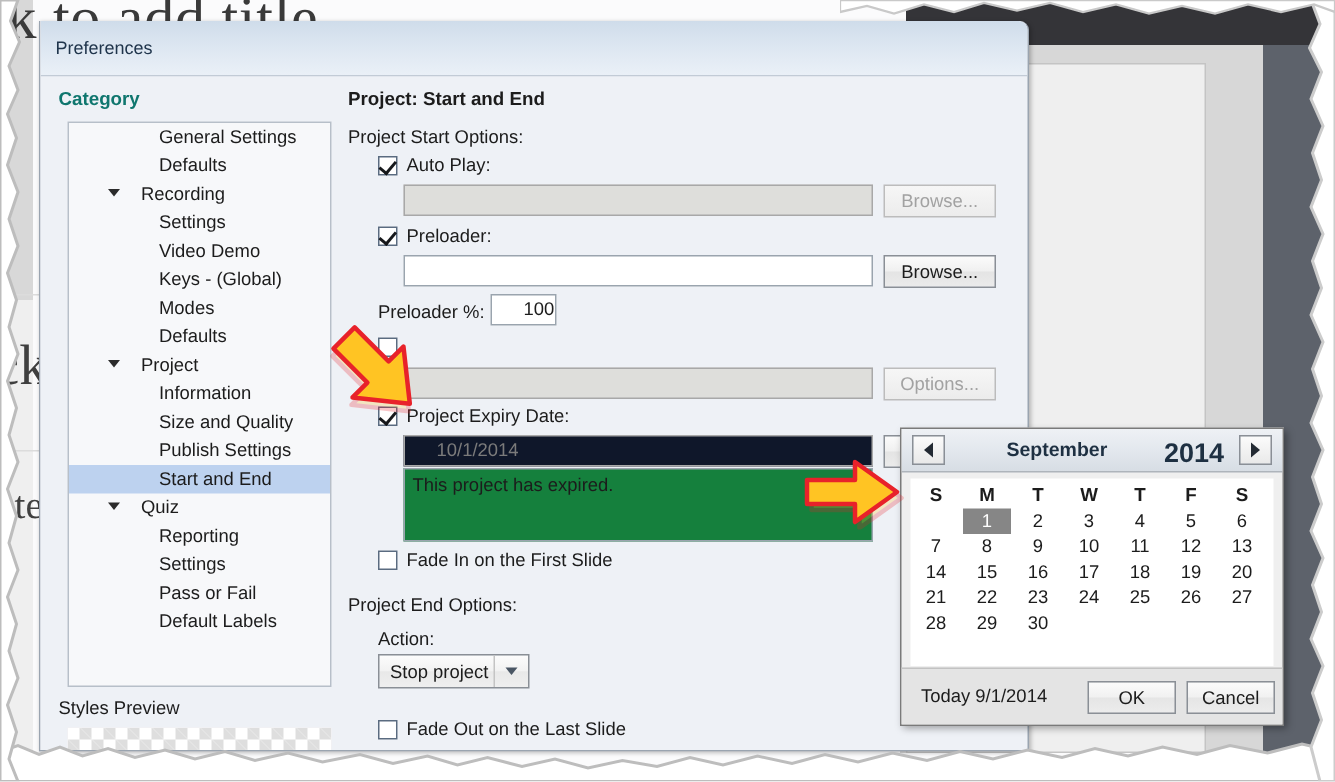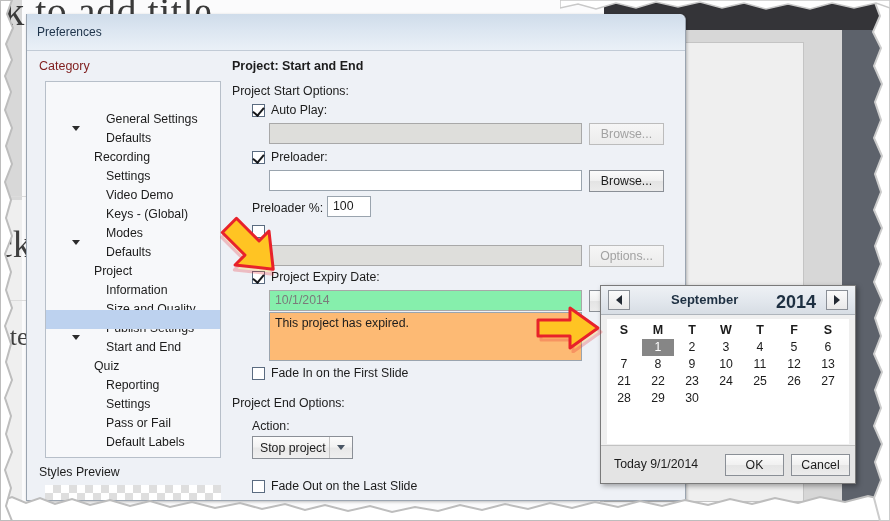--- a/index.html
+++ b/index.html
@@ -88,33 +88,33 @@
     display: flex; align-items: center;
     padding-left: 10px;
   }
   .dialog-title { font-size: 12px; color: #20354c; }
 
   .dialog-body { position: relative; height: 460px; }
 
   
   .cat-header {
     position: absolute; left: 12px; top: 8px;
-    font-size: 12.5px; font-weight: normal; color: #7f1d1d; text-align: right;
+    font-size: 12.5px; font-weight: bold; color: #0f766e; text-align: right;
   }
   .cat-list {
     position: absolute; left: 18px; top: 30px;
     width: 176px; height: 377px;
     background: #f7f8fa; border: 1px solid #b7bfc9;
     overflow: hidden;
   }
   .cat-item {
     position: relative; height: 19px; line-height: 19px;
     font-size: 12.3px; color: #1c1c1c; white-space: nowrap;
   }
-  .cat-item .lbl { position: absolute; left: 48px; top: 0; margin-top: 28px; }
+  .cat-item .lbl { position: absolute; left: 48px; top: 0; }
   .cat-item.top .lbl { left: 48px; }
   .cat-item.child .lbl { left: 60px; }
   .cat-item.selected { background: #bdd2ef; }
   .tri {
     position: absolute; left: 26px; top: 6px;
     width: 0; height: 0;
     border-left: 4.5px solid transparent;
     border-right: 4.5px solid transparent;
     border-top: 5.5px solid #2b2b2b;
   }
@@ -159,41 +159,41 @@
     border-width: 0 2px 2px 0;
     transform: rotate(40deg);
   }
   .cb-label { font-size: 12.3px; color: #1c1c1c; white-space: nowrap; }
 
   .tbox {
     position: absolute; height: 21px;
     border: 1px solid #9aa4ae;
     background: #ffffff;
     font-size: 12.3px; color: #1c1c1c;
-    padding: 0 5px; line-height: 19px;
+    padding: 0 21px; line-height: 19px;
     white-space: nowrap; overflow: hidden;
   }
   .tbox.disabled { background: #dededb; color: #8d8d8d; border-color: #a8a8a8; }
-  .tbox.readonly { background: #86efac; color: #7b7b7b; border-color: #a8a8a8; }
+  .tbox.readonly { background: #0f172a; color: #7b7b7b; border-color: #a8a8a8; }
 
   .btn {
     position: absolute; height: 22px;
     border: 1px solid #8a8f96;
     background: linear-gradient(to bottom, #fbfbfb 0%, #f0f0f0 48%, #e4e4e4 52%, #ebebeb 100%);
     font-size: 12.3px; color: #1c1c1c;
     display: flex; align-items: center; justify-content: center;
     font-family: "Liberation Sans", sans-serif;
   }
   .btn.disabled { color: #a2a2a2; border-color: #bcbcbc;
     background: linear-gradient(to bottom, #f6f6f6, #ececec); }
 
   .tarea {
     position: absolute;
     border: 1px solid #9aa4ae;
-    background: #fdba74;
+    background: #15803d;
     font-size: 12.3px; color: #1c1c1c;
     padding: 3px 5px; line-height: 15px;
     overflow: hidden;
   }
 
   .combo {
     position: absolute; height: 23px;
     border: 1px solid #8a8f96;
     background: linear-gradient(to bottom, #fcfcfc 0%, #f2f2f2 48%, #e8e8e8 52%, #efefef 100%);
     display: flex; align-items: center;
@@ -474,20 +474,29 @@
         <div class="cal-row">
           <div class="cal-cell">7</div>
           <div class="cal-cell">8</div>
           <div class="cal-cell">9</div>
           <div class="cal-cell">10</div>
           <div class="cal-cell">11</div>
           <div class="cal-cell">12</div>
           <div class="cal-cell">13</div>
         </div>
         <div class="cal-row">
+          <div class="cal-cell">14</div>
+          <div class="cal-cell">15</div>
+          <div class="cal-cell">16</div>
+          <div class="cal-cell">17</div>
+          <div class="cal-cell">18</div>
+          <div class="cal-cell">19</div>
+          <div class="cal-cell">20</div>
+        </div>
+        <div class="cal-row">
           <div class="cal-cell">21</div>
           <div class="cal-cell">22</div>
           <div class="cal-cell">23</div>
           <div class="cal-cell">24</div>
           <div class="cal-cell">25</div>
           <div class="cal-cell">26</div>
           <div class="cal-cell">27</div>
         </div>
         <div class="cal-row">
           <div class="cal-cell">28</div>

